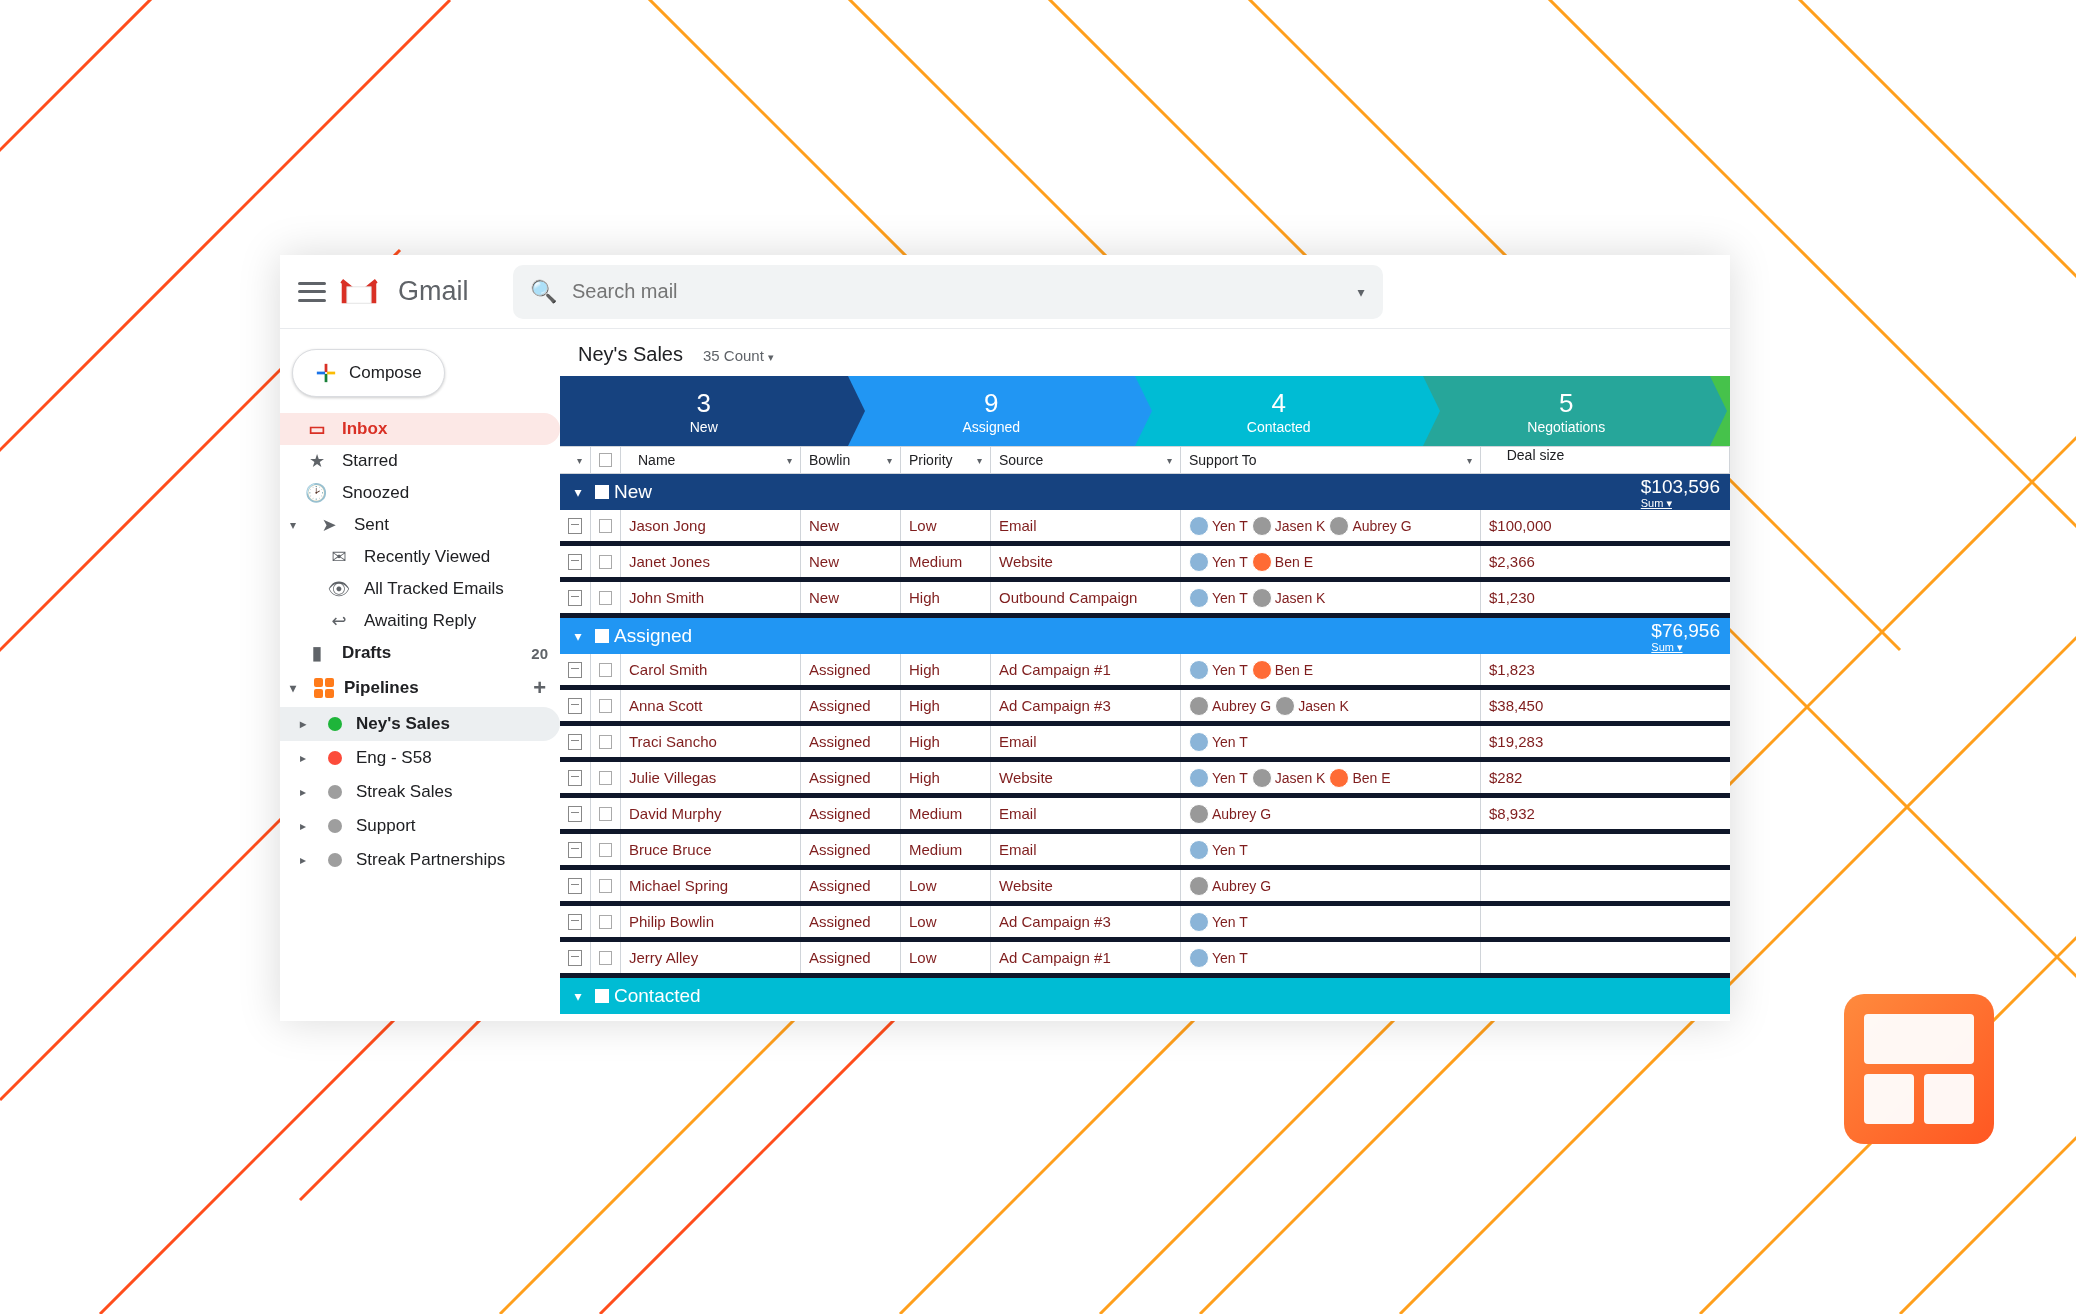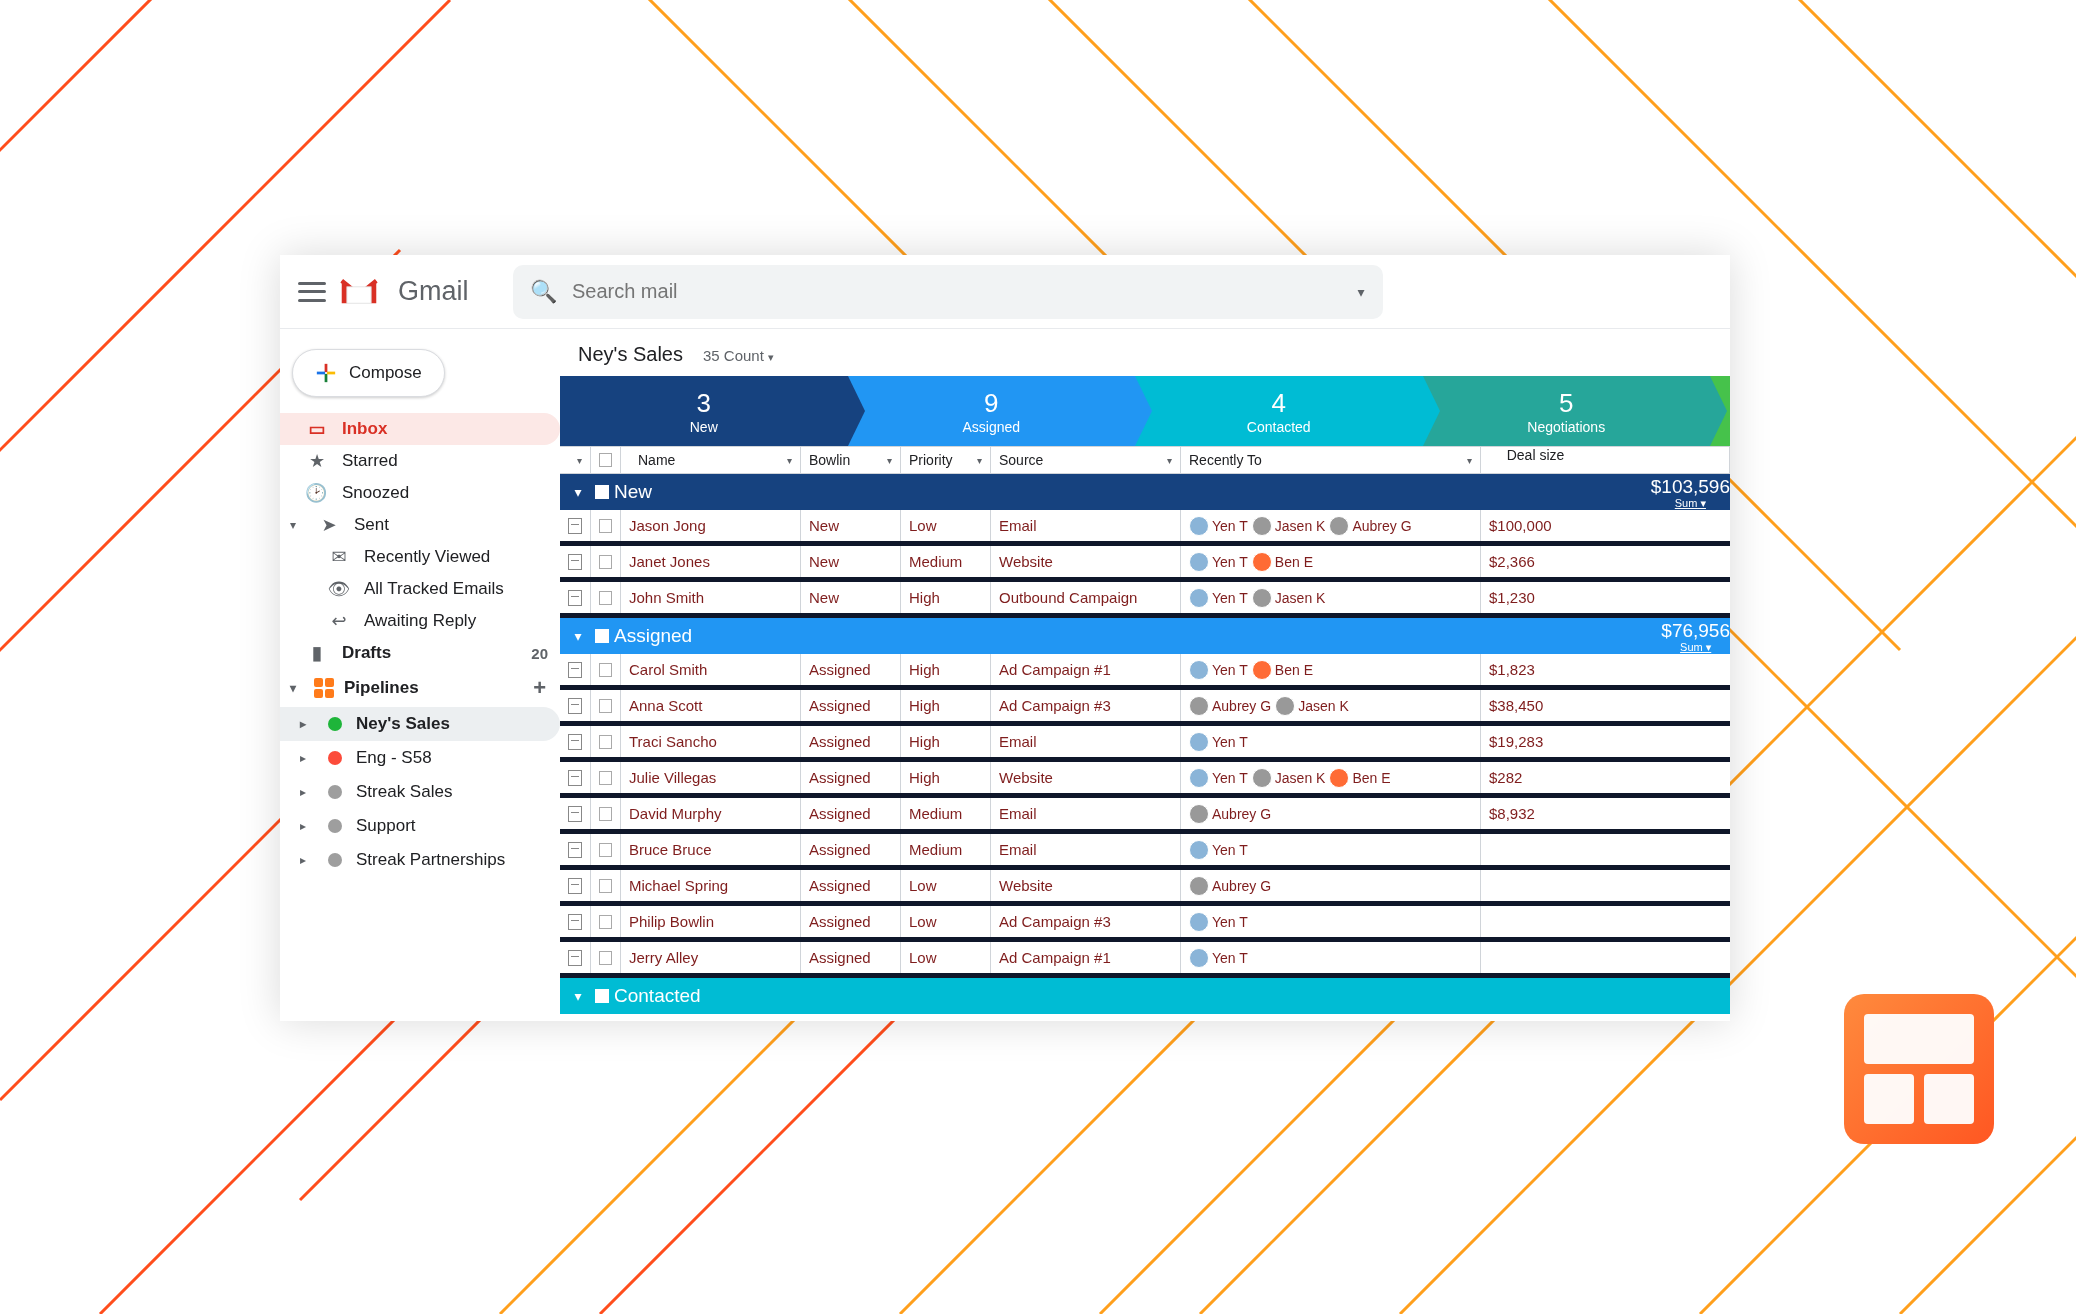--- a/index.html
+++ b/index.html
@@ -89,21 +89,21 @@
   .c-caret{width:30px;justify-content:center;border-left:none;}
   .c-cb{width:30px;justify-content:center;}
   .c-name{width:180px;padding-left:17px;} .c-stage{width:100px;} .c-prio{width:90px;}
   .c-src{width:190px;} .c-assn{width:300px;} .c-deal{width:110px;flex-direction:column;}
 
   .group-hdr{display:flex; align-items:center; height:36px; color:#fff; font-size:19px; padding-left:6px;}
   .gh-new{background:#16427f;} .gh-ass{background:#2196f3;} .gh-con{background:#00bcd4;}
   .group-hdr .chev{width:24px; text-align:center; font-size:14px; cursor:pointer;}
   .group-hdr .cb{width:24px;display:flex;justify-content:center;}
   .group-hdr .name{flex:1;}
-  .group-hdr .tot{text-align:center; }
+  .group-hdr .tot{text-align:left; padding-right:10px;}
   .group-hdr .sum{font-size:11px; text-decoration:underline; display:block; line-height:10px; cursor:pointer;}
 
   .row{display:flex; height:36px; font-size:15px; color:#7f1d1d; border-bottom:5px solid #0f172a;}
   .row>div{border-left:1px solid #d0d4d9; padding:0 8px; display:flex; align-items:center; overflow:hidden; white-space:nowrap;}
   .row>div:first-child{border-left:none;}
   .r-ic{width:30px;justify-content:center;color:#888;}
   .r-cb{width:30px;justify-content:center;}
   .r-name{width:180px;} .r-stage{width:100px;} .r-prio{width:90px;}
   .r-src{width:190px;text-align:right;} .r-assn{width:300px; gap:4px;} .r-deal{width:110px;}
   .cbx{width:14px;height:14px;border:1px solid #aaa;background:#fff; cursor:pointer;}
@@ -301,21 +301,21 @@
           </div>
         <div class="col c-prio">
             <span>Priority</span>
             <span class="dd">▾</span>
           </div>
         <div class="col c-src">
             <span>Source</span>
             <span class="dd">▾</span>
           </div>
         <div class="col c-assn">
-            <span>Recently To</span>
+            <span>Support To</span>
             <span class="dd">▾</span>
           </div>
         <div class="col c-deal">
             <span>Deal size</span>
             <span class="dd">▾</span>
           </div>
       </div>
 
       <div id="groups">
           <div class="group-hdr gh-new">

